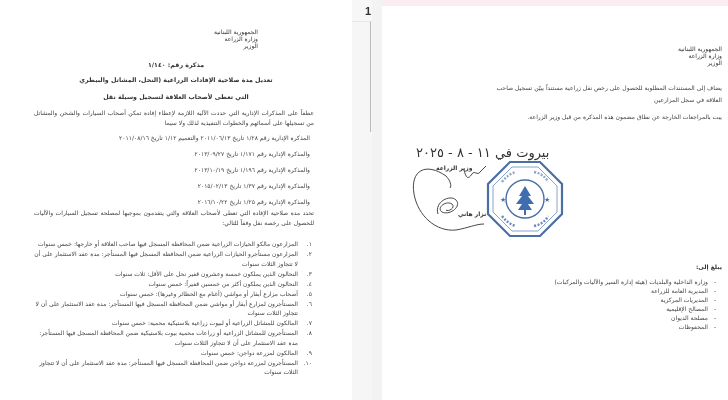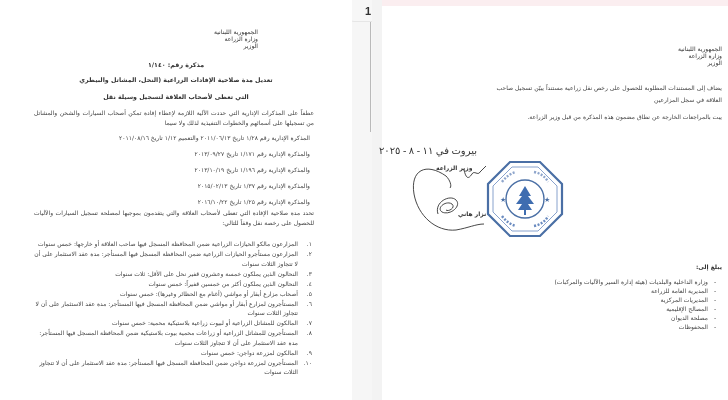--- a/index.html
+++ b/index.html
@@ -54,21 +54,21 @@
     position: absolute; right: 42px; font-size: 6px; color: #444; white-space: nowrap;
   }
 
   .list { position: absolute; right: 40px; width: 282px; font-size: 6px; color: #444; }
   .list-item { display: flex; line-height: 9.5px; margin-bottom: 0.5px; }
   .list-num { width: 14px; flex: none; text-align: right; padding-left: 4px; }
   .list-text { flex: 1; }
 
   .r-para { position: absolute; right: 6px; font-size: 6px; line-height: 10px; color: #444; white-space: nowrap; }
 
-  .place-date { position: absolute; left: 379px; top: 145px; font-size: 10px; color: #333; white-space: nowrap; direction: rtl; font-family: Liberation Serif, serif; }
+  .place-date { position: absolute; left: 416px; top: 145px; font-size: 13px; color: #333; white-space: nowrap; direction: rtl; }
   .minister-title { position: absolute; left: 436px; top: 164px; font-size: 6px; font-weight: bold; color: #333; white-space: nowrap; }
   .minister-name { position: absolute; left: 458px; top: 210px; font-size: 6px; font-weight: bold; color: #333; white-space: nowrap; }
 
   .stamp { position: absolute; left: 486px; top: 160px; width: 78px; height: 78px; }
   .signature { position: absolute; left: 406px; top: 158px; width: 90px; height: 78px; }
 
   .dist-title { position: absolute; right: 6px; top: 263px; font-size: 6px; font-weight: bold; color: #333; }
   .dist-list { position: absolute; right: 6px; top: 277px; font-size: 6px; color: #444; direction: rtl; }
   .dist-item { line-height: 9px; white-space: nowrap; }
   .dist-item .dash { display: inline-block; width: 14px; text-align: center; }

